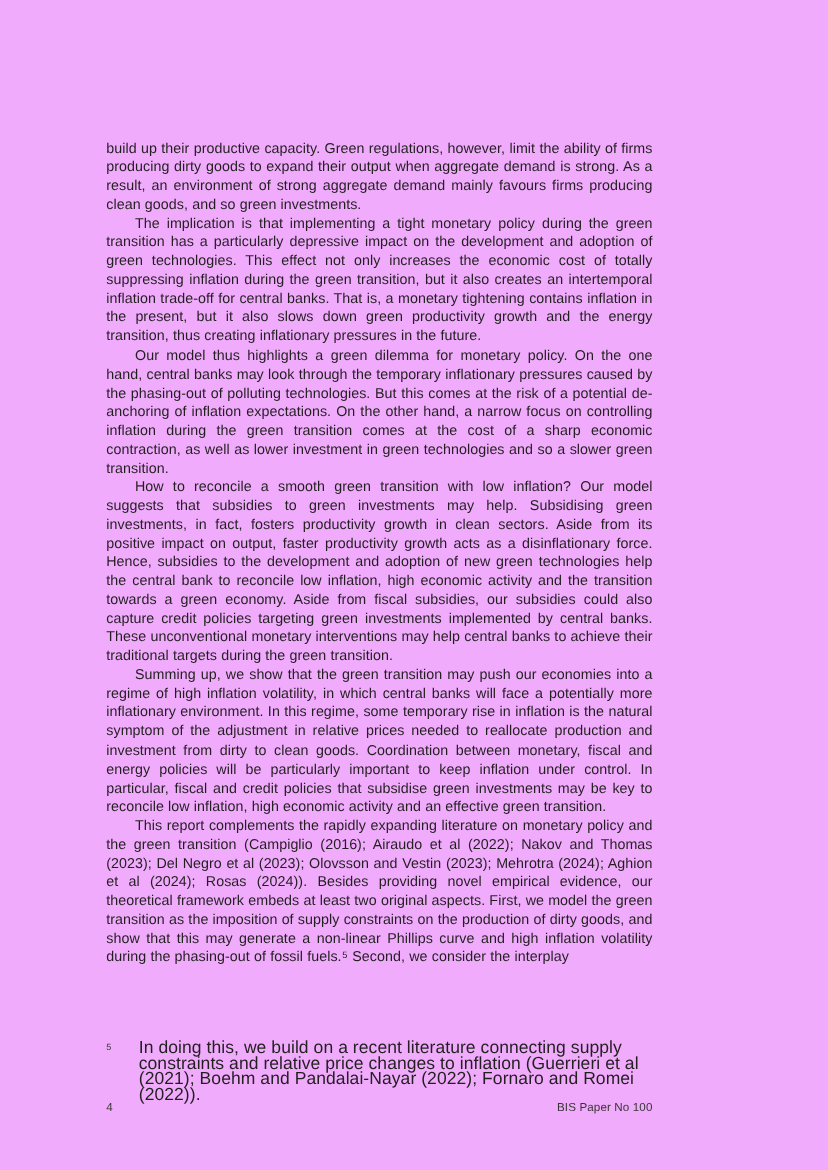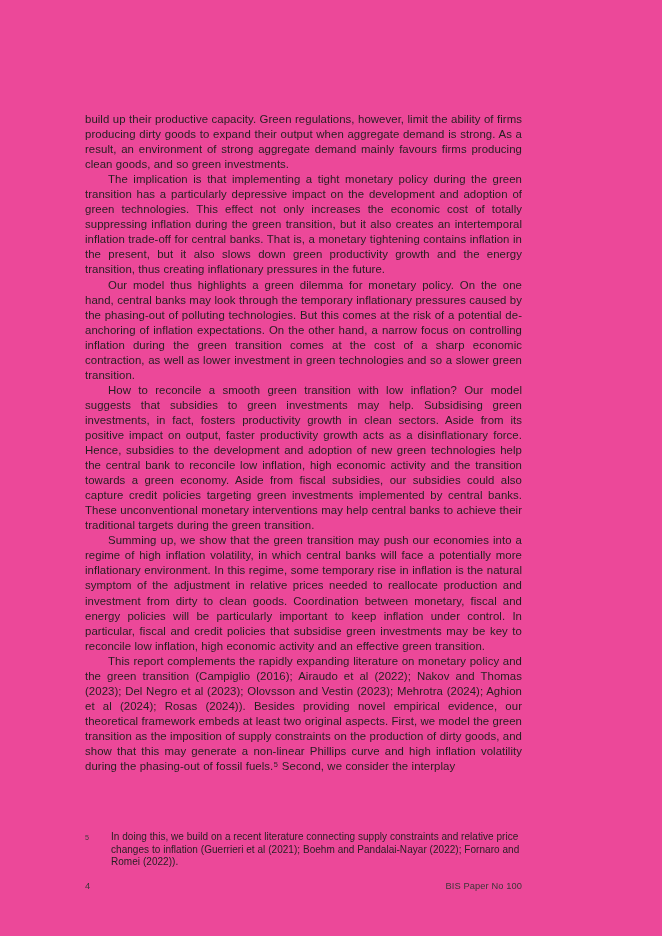--- a/index.html
+++ b/index.html
@@ -15,21 +15,21 @@
     color: #231f20;
     overflow: hidden;
   }
 
   .page {
     position: absolute;
     left: 0;
     top: 0;
     width: 662px;
     height: 936px;
-    background: #ec4899;
+    background: #f0abfc;
   }
 
   .content {
     position: absolute;
     left: 85px;
     top: 112px;
     width: 437px;
   }
 
   p.body-para {
@@ -72,21 +72,21 @@
     position: absolute;
     left: 0;
     top: 0.5px;
     font-size: 7.2px;
     color: #3f3b3c;
     line-height: 12.6px;
   }
 
   .footnote-text {
     margin: 0;
-    font-size: 10px;
+    font-size: 14px;
     line-height: 12.6px;
     text-align: left;
     color: #231f20;
     letter-spacing: 0.004em;
   }
 
   .footer {
     position: absolute;
     left: 85px;
     top: 880px;

